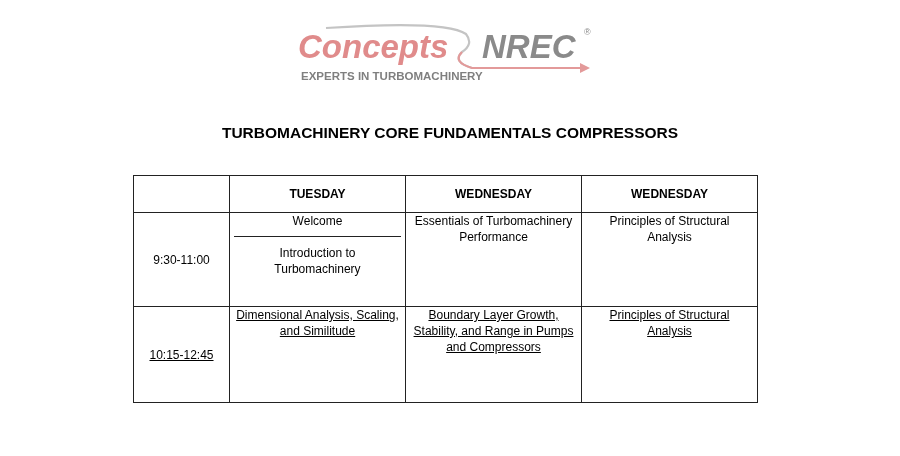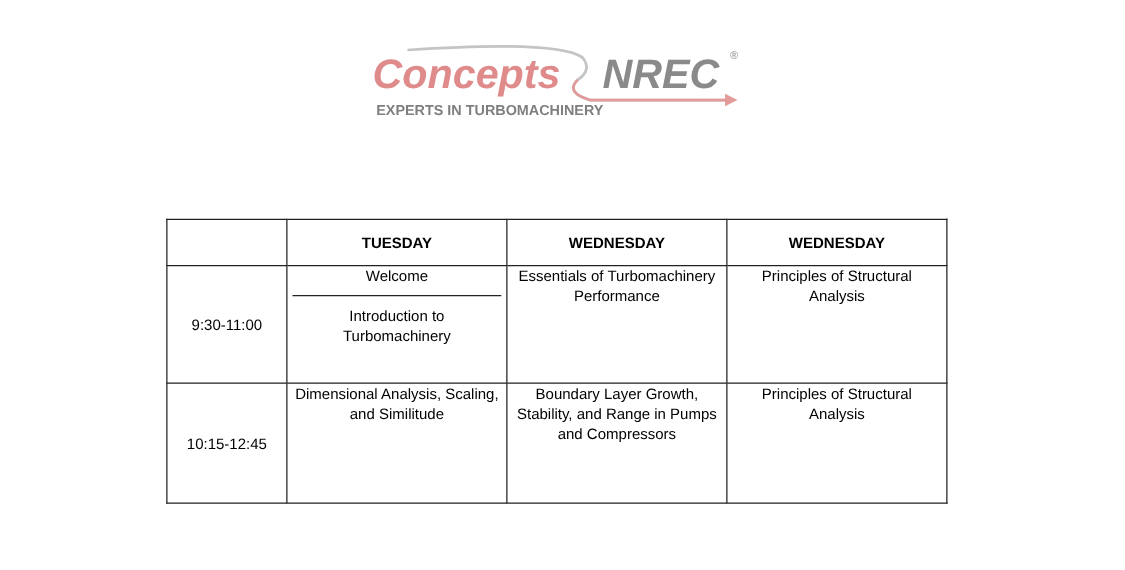--- a/index.html
+++ b/index.html
@@ -1,27 +1,27 @@
 <!DOCTYPE html>
 <html><head>
   <meta charset="utf-8">
   <style>
     html, body { margin: 0; padding: 0; background: #ffffff; }
     body { width: 900px; height: 456px; position: relative; overflow: hidden; font-family: "Liberation Sans", sans-serif; color: #000; }
-    .logo { position: absolute; left: 296px; top: 34px; width: 300px; height: 62px; }
+    .logo { position: absolute; left: 296px; top: 22px; width: 300px; height: 62px; }
     .logo svg { display: block; }
     .title-block { position: absolute; left: 0; width: 900px; top: 124px; text-align: center; }
     .title { font-weight: bold; font-size: 15.5px; letter-spacing: 0px; line-height: 18px; }
     .dates { font-size: 15.5px; line-height: 18px; }
     table.schedule { position: absolute; left: 133px; top: 175px; border-collapse: collapse; table-layout: fixed; }
     table.schedule td, table.schedule th { border: 1.5px solid #222; padding: 0; font-size: 12px; text-align: center; }
     table.schedule th { font-weight: bold; height: 36px; vertical-align: middle; }
     col.c0 { width: 96px; } col.c1 { width: 176px; } col.c2 { width: 176px; } col.c3 { width: 176px; }
     tr.r1 td { height: 93px; }
-    tr.r2 td { height: 95px; }
+    tr.r2 td { height: 95px; text-decoration: underline; }
     td.time { vertical-align: middle; }
     td.sess { vertical-align: top; padding-top: 8px; line-height: 16px; margin-top: 25px; }
     .sub { padding: 0 5px; }
     .sub1 { padding-bottom: 7px; border-bottom: 1.2px solid #222; margin: 0 4px; }
     .sub2 { padding-top: 8px; text-align: center; }
   </style>
 </head>
 <body>
 
 <div class="logo">
@@ -30,20 +30,21 @@
     <path d="M 166 30 Q 156 40 176 46 L 286 46" fill="none" stroke="#e39a9a" stroke-width="2.2"></path>
     <polygon points="284,41 294,46 284,51" fill="#e39a9a"></polygon>
     <text x="2" y="36" font-family="Liberation Sans, sans-serif" font-size="33" font-weight="bold" font-style="italic" fill="#e08b8b">Concepts</text>
     <text x="186" y="36" font-family="Liberation Sans, sans-serif" font-size="33" font-weight="bold" font-style="italic" fill="#8a8a8a">NREC</text>
     <text x="288" y="13" font-family="Liberation Sans, sans-serif" font-size="9" fill="#8a8a8a">®</text>
     <text x="5" y="58" font-family="Liberation Sans, sans-serif" font-size="11.5" font-weight="bold" fill="#7f7f7f">EXPERTS IN TURBOMACHINERY</text>
   </svg>
 </div>
 
 <div class="title-block">
+  <div class="title">TURBOMACHINERY CORE FUNDAMENTALS COMPRESSORS</div>
 </div>
 
 <table class="schedule">
   <colgroup>
       <col class="c0">
       <col class="c1">
       <col class="c2">
       <col class="c3">
     </colgroup>
   <tbody>

